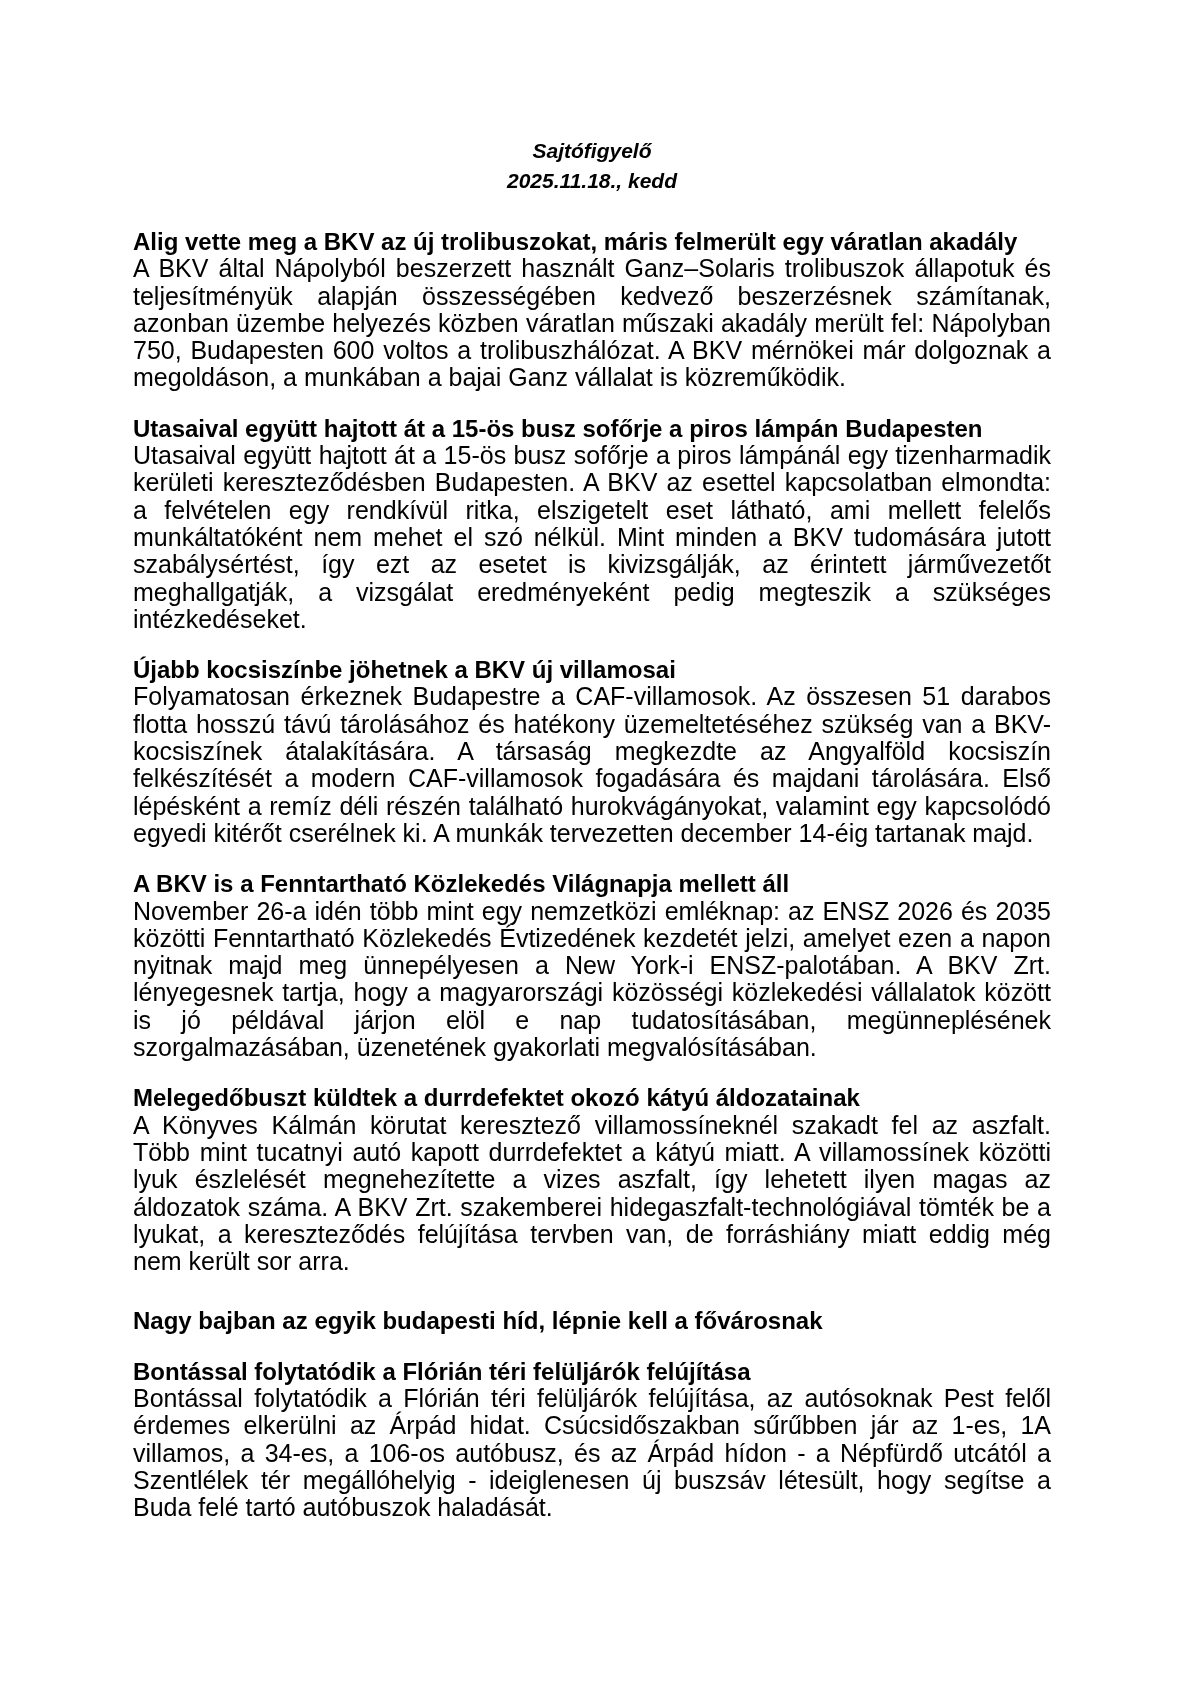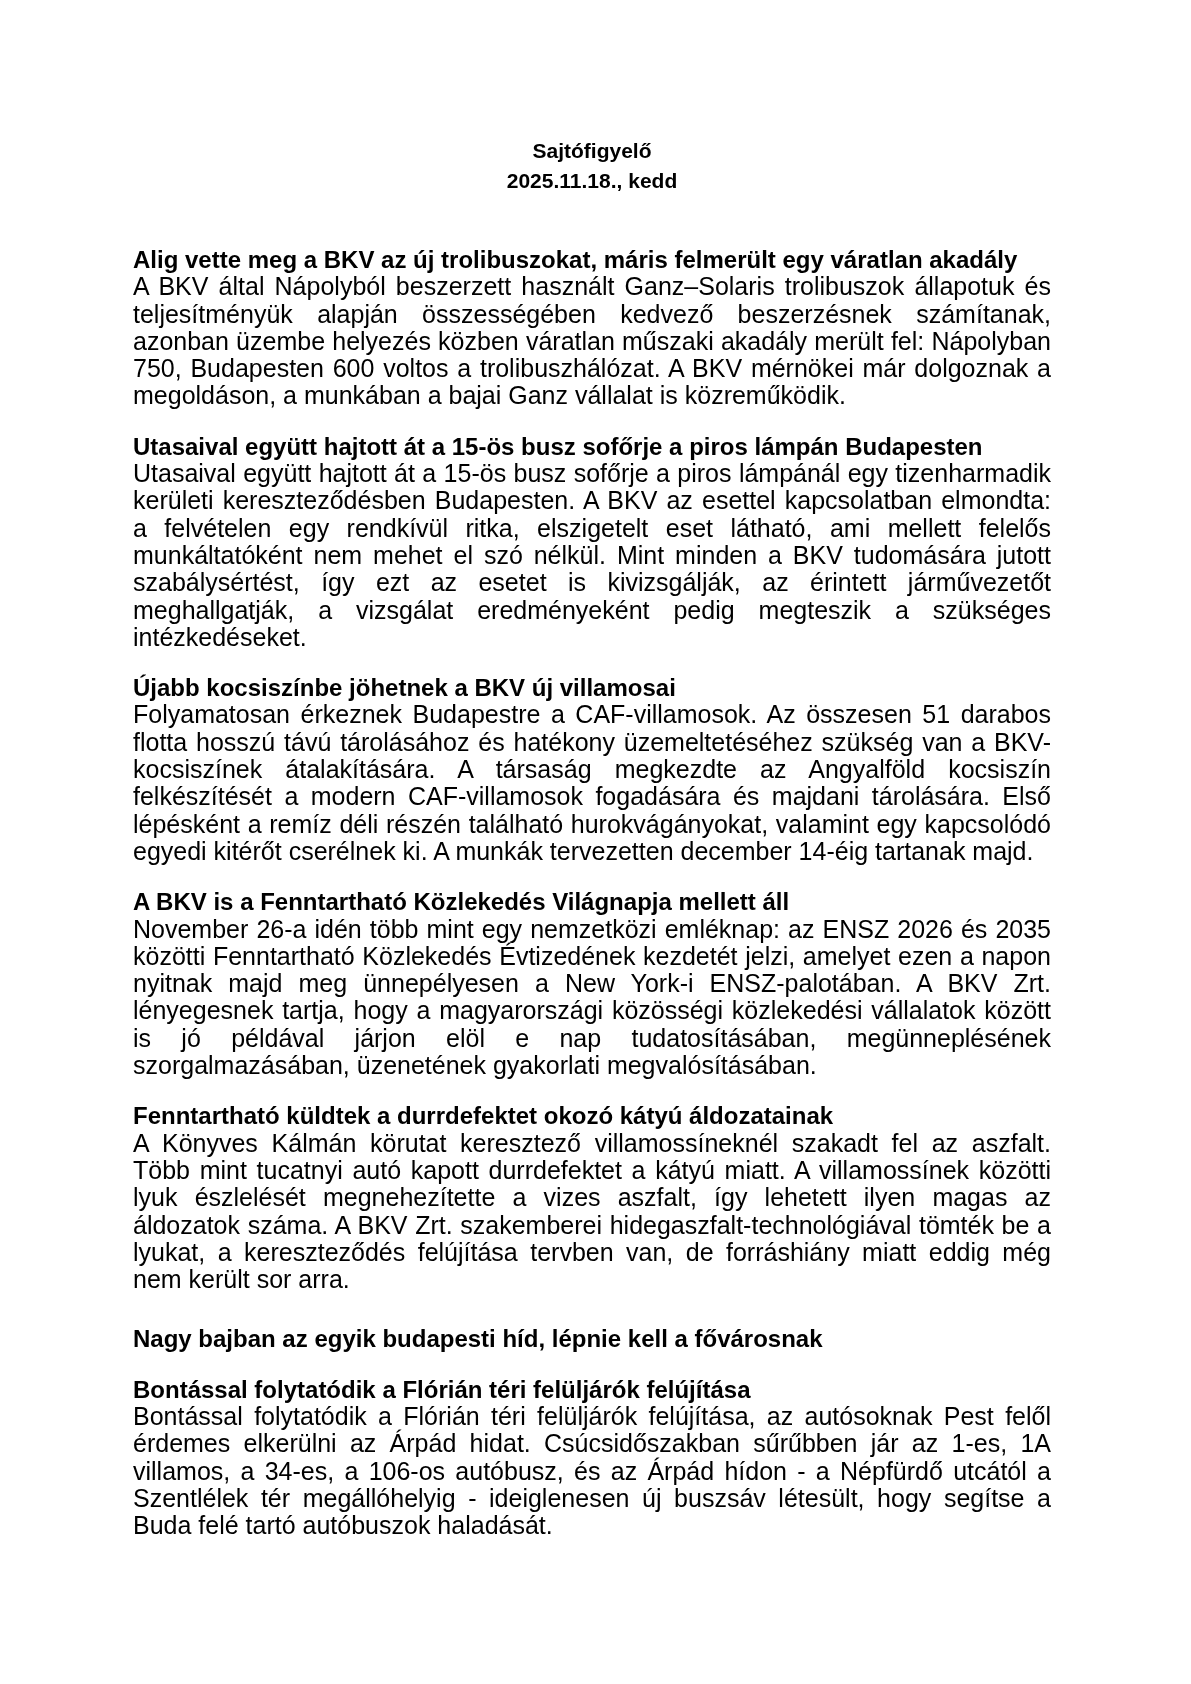--- a/index.html
+++ b/index.html
@@ -15,21 +15,22 @@
     overflow: hidden;
   }
   .page {
     box-sizing: border-box;
     width: 1191px;
     height: 1684px;
     padding: 136px 140px 40px 133px;
     background: #ffffff;
   }
   .header-block {
-    margin-bottom: 50px;
+    margin-bottom: 32px;
+    font-style: italic;
   }
   .doc-title,
   .doc-date {
     text-align: center;
     font-weight: 700;
     font-size: 21px;
     line-height: 30px;
   }
   .section {
     margin-bottom: 23px;
@@ -74,21 +75,21 @@
     <div class="section-heading">Újabb kocsiszínbe jöhetnek a BKV új villamosai</div>
     <div class="section-body">Folyamatosan érkeznek Budapestre a CAF-villamosok. Az összesen 51 darabos flotta hosszú távú tárolásához és hatékony üzemeltetéséhez szükség van a BKV-kocsiszínek átalakítására. A társaság megkezdte az Angyalföld kocsiszín felkészítését a modern CAF-villamosok fogadására és majdani tárolására. Első lépésként a remíz déli részén található hurokvágányokat, valamint egy kapcsolódó egyedi kitérőt cserélnek ki. A munkák tervezetten december 14-éig tartanak majd.</div>
   </div>
 
   <div class="section">
     <div class="section-heading">A BKV is a Fenntartható Közlekedés Világnapja mellett áll</div>
     <div class="section-body">November 26-a idén több mint egy nemzetközi emléknap: az ENSZ 2026 és 2035 közötti Fenntartható Közlekedés Évtizedének kezdetét jelzi, amelyet ezen a napon nyitnak majd meg ünnepélyesen a New York-i ENSZ-palotában. A BKV Zrt. lényegesnek tartja, hogy a magyarországi közösségi közlekedési vállalatok között is jó példával járjon elöl e nap tudatosításában, megünneplésének szorgalmazásában, üzenetének gyakorlati megvalósításában.</div>
   </div>
 
   <div class="section">
-    <div class="section-heading">Fenntartható küldtek a durrdefektet okozó kátyú áldozatainak</div>
+    <div class="section-heading">Melegedőbuszt küldtek a durrdefektet okozó kátyú áldozatainak</div>
     <div class="section-body">A Könyves Kálmán körutat keresztező villamossíneknél szakadt fel az aszfalt. Több mint tucatnyi autó kapott durrdefektet a kátyú miatt. A villamossínek közötti lyuk észlelését megnehezítette a vizes aszfalt, így lehetett ilyen magas az áldozatok száma. A BKV Zrt. szakemberei hidegaszfalt-technológiával tömték be a lyukat, a kereszteződés felújítása tervben van, de forráshiány miatt eddig még nem került sor arra.</div>
   </div>
 
   <div class="section extra-gap">
     <div class="section-heading">Nagy bajban az egyik budapesti híd, lépnie kell a fővárosnak</div>
   </div>
 
   <div class="section">
     <div class="section-heading">Bontással folytatódik a Flórián téri felüljárók felújítása</div>
     <div class="section-body">Bontással folytatódik a Flórián téri felüljárók felújítása, az autósoknak Pest felől érdemes elkerülni az Árpád hidat. Csúcsidőszakban sűrűbben jár az 1-es, 1A villamos, a 34-es, a 106-os autóbusz, és az Árpád hídon - a Népfürdő utcától a Szentlélek tér megállóhelyig - ideiglenesen új buszsáv létesült, hogy segítse a Buda felé tartó autóbuszok haladását.</div>

